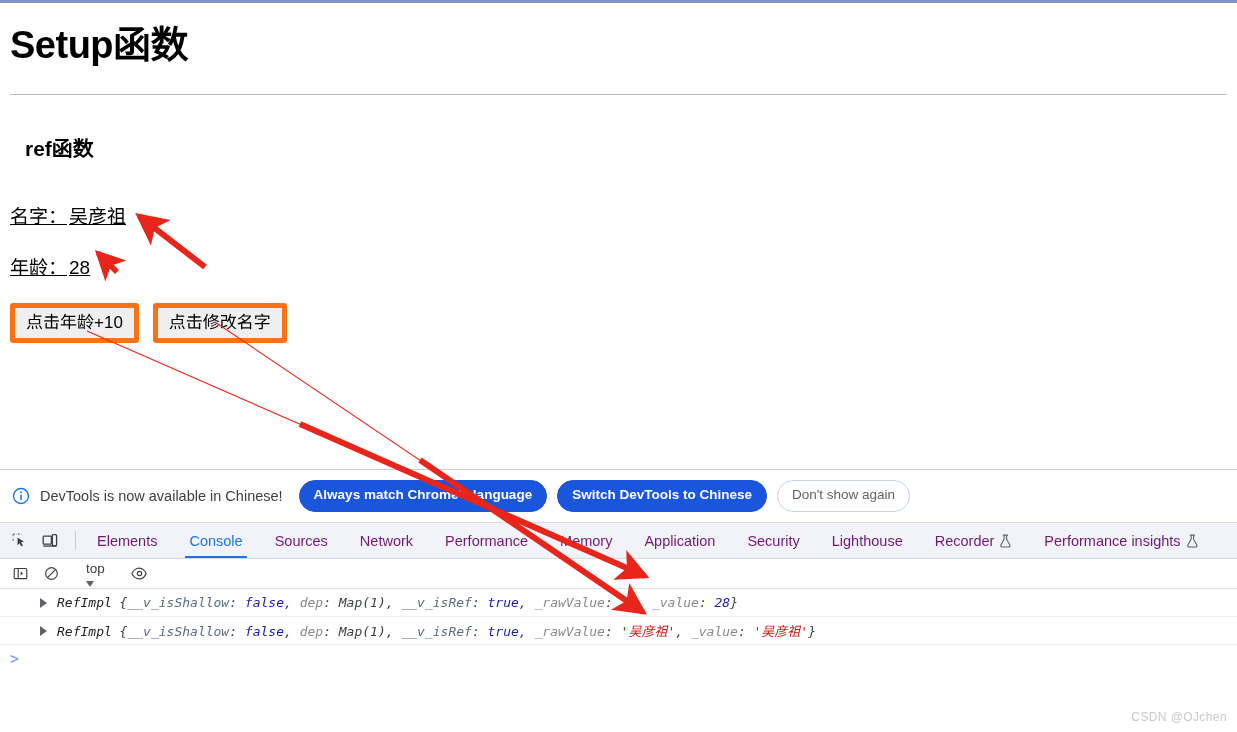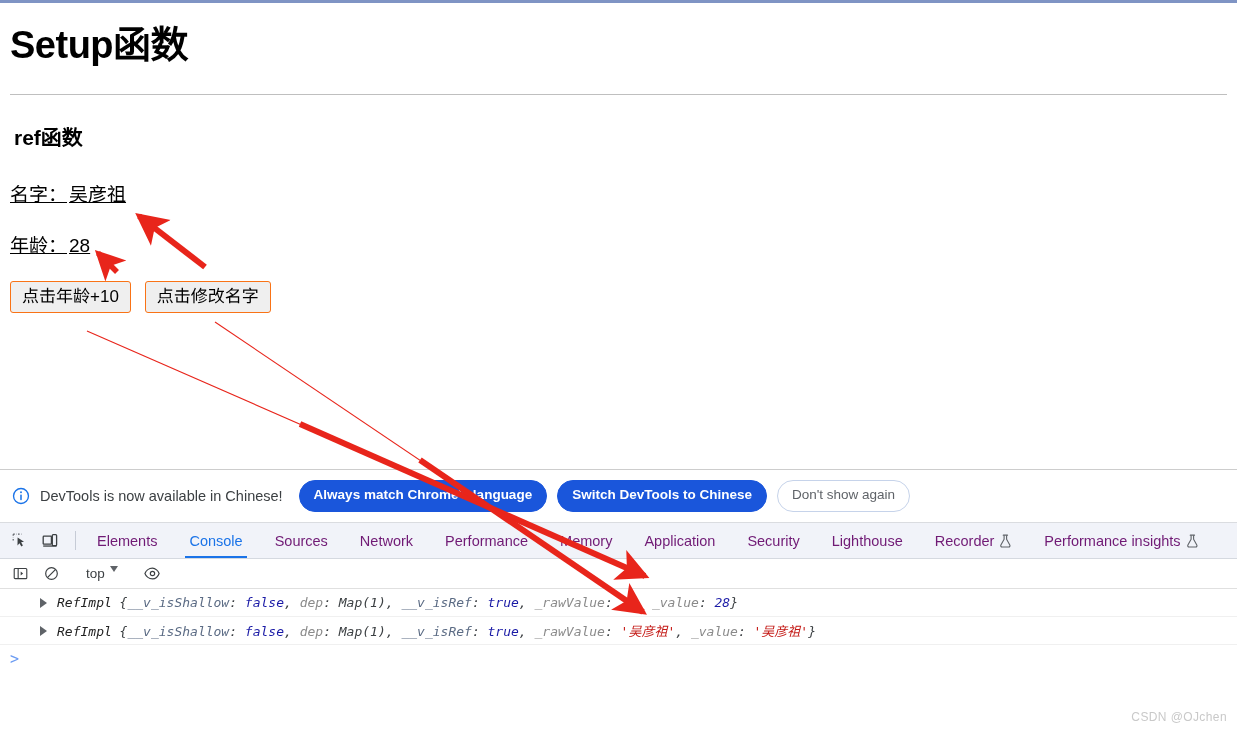--- a/index.html
+++ b/index.html
@@ -49,21 +49,21 @@
   }
 
   .title-rule {
     margin-top: 26px;
     height: 1px;
     background: #bfbfbf;
     width: 1217px;
   }
 
   .sub-title {
-    margin: 4px;
+    margin: 15px;
     padding-top: 22px;
     font-size: 21px;
     font-weight: bold;
     color: #000;
   }
 
   .field-row {
     font-size: 19px;
     color: #000;
     padding-top: 24px;
@@ -77,21 +77,21 @@
     display: flex;
     gap: 14px;
     align-items: center;
   }
 
   .page-btn {
     font-family: "Liberation Sans", "DejaVu Sans", sans-serif;
     font-size: 17px;
     color: #000;
     background: #efefef;
-    border: 1px solid #f97316;
+    border: 5px solid #f97316;
     border-radius: 3px;
     padding: 4px 11px 5px 11px;
     cursor: pointer;
     line-height: 1.25;
   }
 
   
   .devtools {
     position: absolute;
     left: 0;
@@ -210,20 +210,21 @@
     padding: 0 6px;
     gap: 3px;
   }
   .ctx-select {
     display: flex; align-items: flex-start; gap: 5px;
     font-size: 13.5px;
     color: #3c4043;
     padding: 2px 6px;
     cursor: pointer;
     border-radius: 3px;
+    flex-direction: column;
   }
   .caret {
     width: 0; height: 0;
     border-left: 4.5px solid transparent;
     border-right: 4.5px solid transparent;
     border-top: 6px solid #5f6368;
     display: inline-block;
   }
   .filter-input {
     flex: 1;

